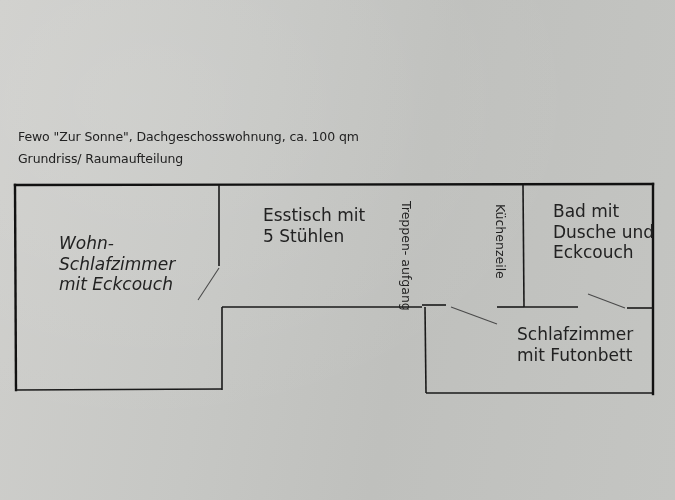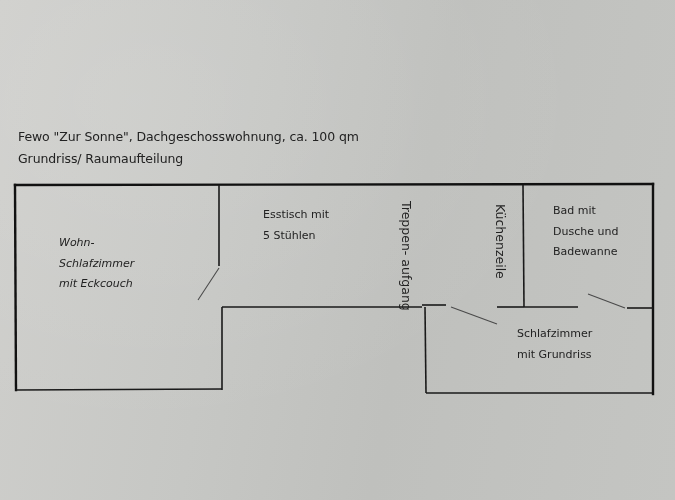--- a/index.html
+++ b/index.html
@@ -36,21 +36,21 @@
       position: absolute;
       left: 0; top: 0;
       width: 675px; height: 500px;
     }
     .wall { stroke: #111; stroke-width: 2.4; fill: none; stroke-linecap: square; }
     .wall-thin { stroke: #1a1a1a; stroke-width: 1.6; fill: none; }
     .door { stroke: #4a4a4a; stroke-width: 1.1; fill: none; }
 
     .room-label {
       position: absolute;
-      font-size: 11px;
+      font-size: 17px;
       line-height: 20.5px;
       color: #222;
       white-space: nowrap;
     }
     .room-label span { display: block; }
     .vertical-label {
       position: absolute;
       font-size: 12.5px;
       line-height: 14px;
       color: #222;
@@ -119,19 +119,19 @@
   <span>aufgang</span>
 </div>
 
 <div class="vertical-label" style="left:493px; top:204px;">
   <span>Küchenzeile</span>
 </div>
 
 <div class="room-label" style="left:553px; top:201px;">
   <span>Bad mit</span>
   <span>Dusche und</span>
-  <span>Badewanne</span>
+  <span>Eckcouch</span>
 </div>
 
 <div class="room-label" style="left:517px; top:324px;">
   <span>Schlafzimmer</span>
-  <span>mit Grundriss</span>
+  <span>mit Futonbett</span>
 </div>
 
 </body></html>

